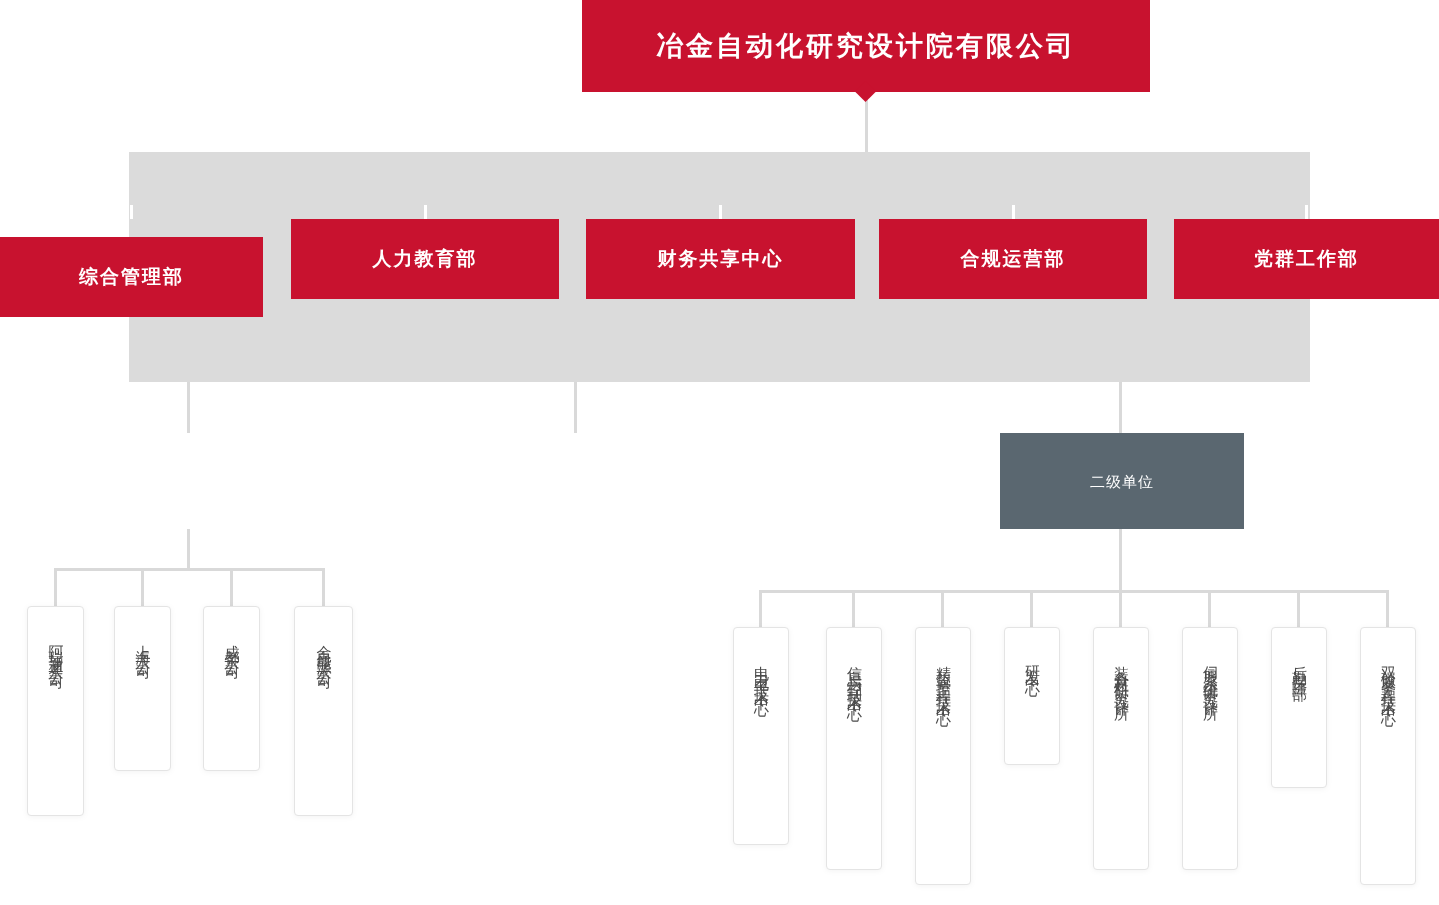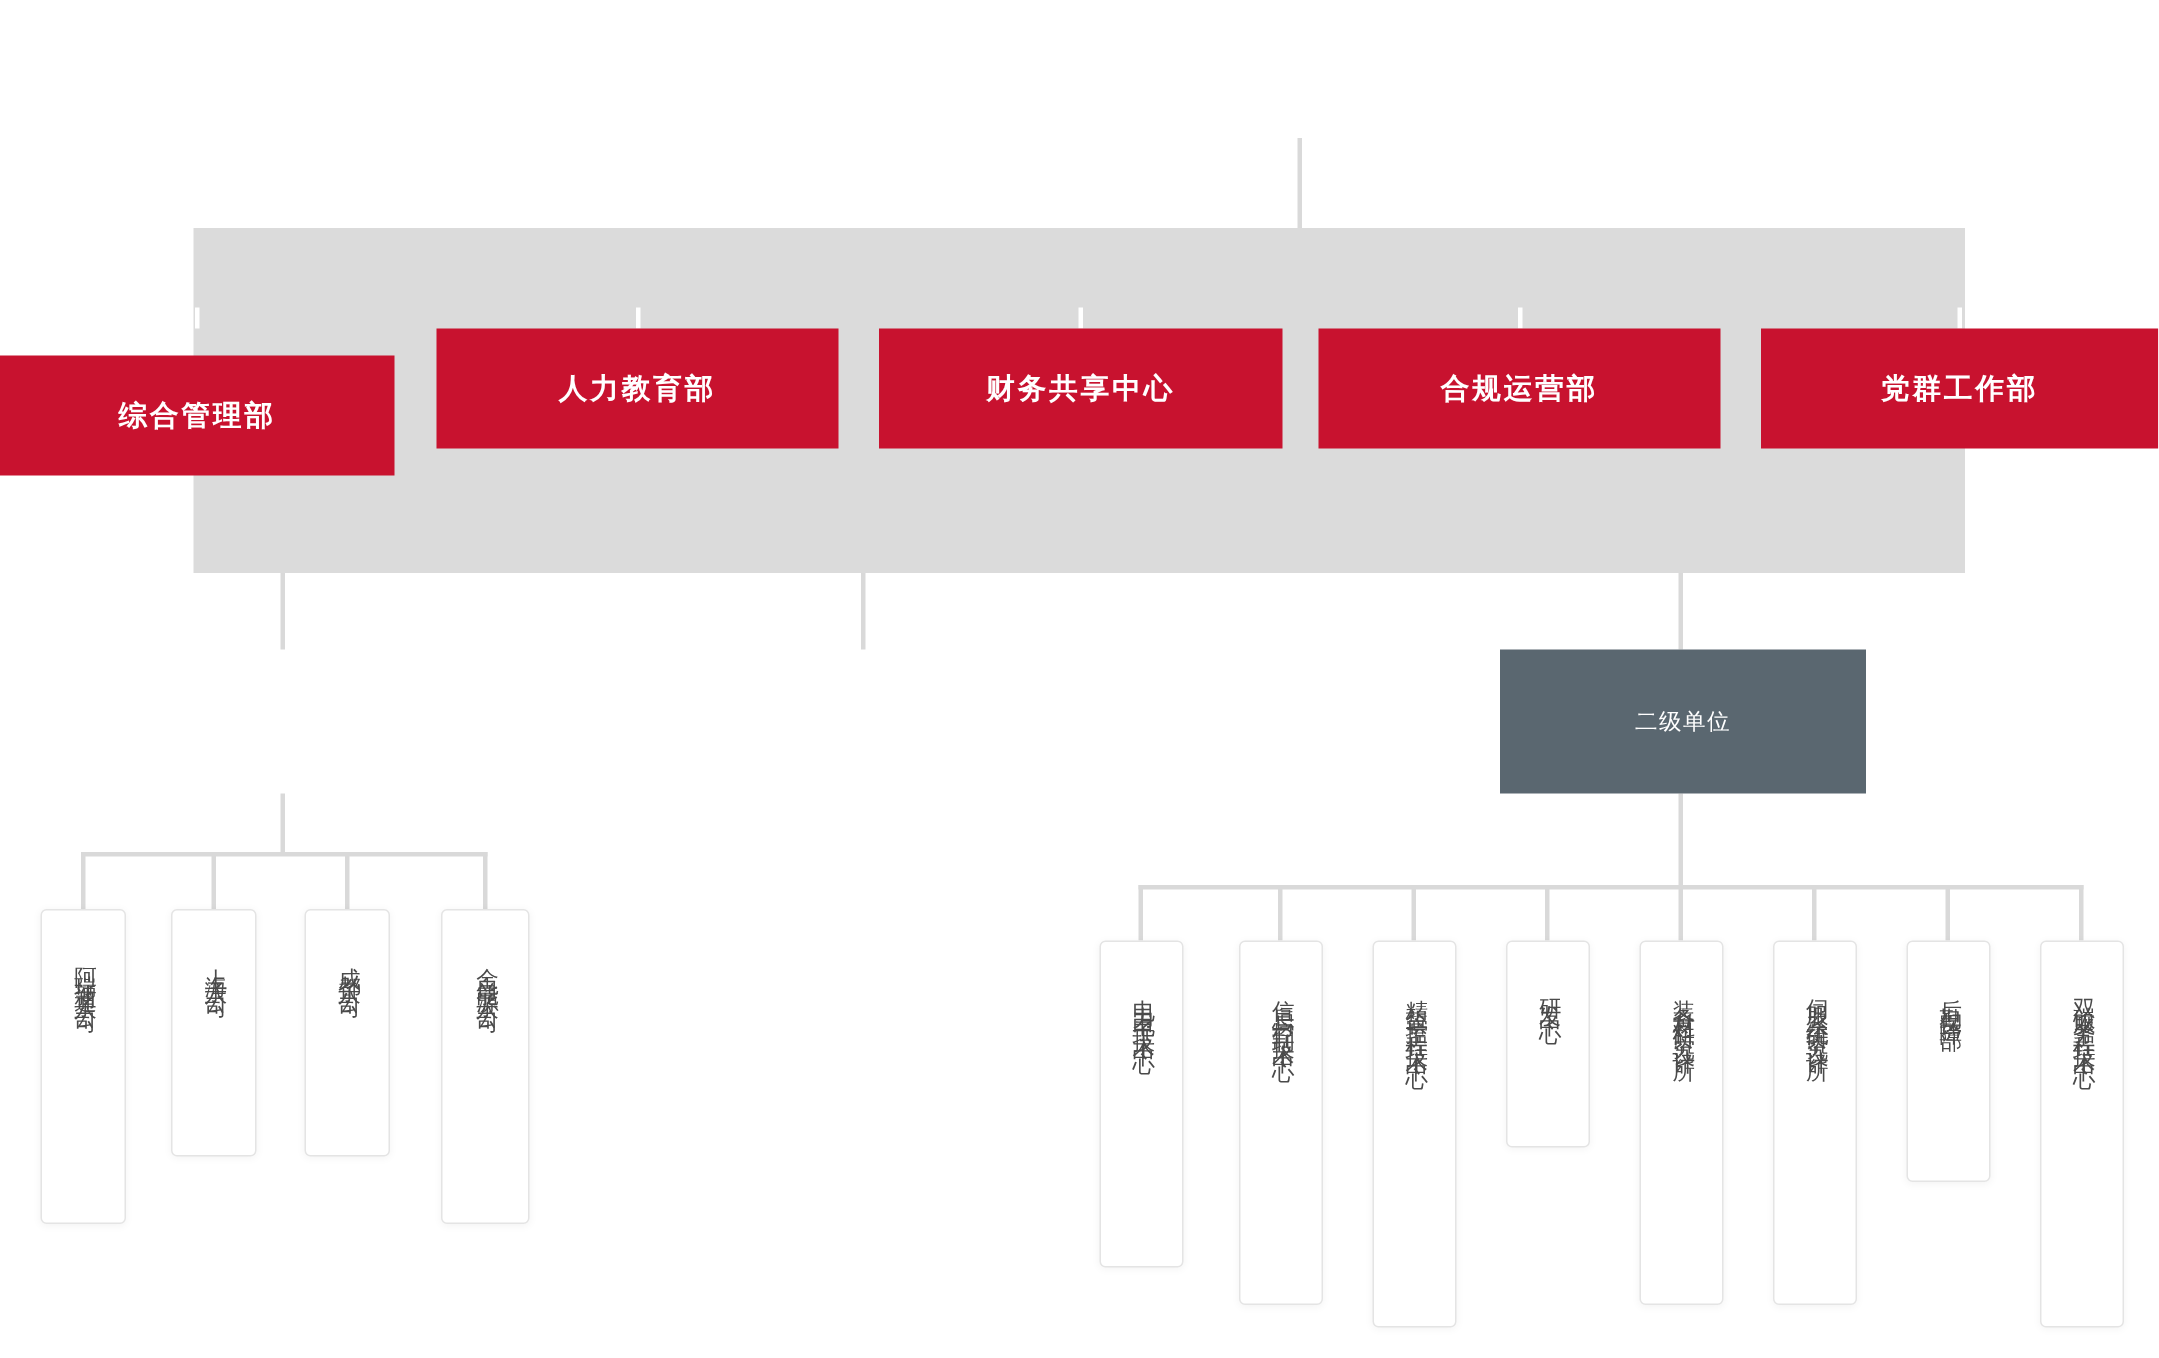--- a/index.html
+++ b/index.html
@@ -85,20 +85,24 @@
   <div class="line" style="left:865px; top:92px; width:3px; height:60px;"></div>
 
   <div class="band"></div>
 
   <div class="tick" style="left:130px;"></div>
   <div class="tick" style="left:424px;"></div>
   <div class="tick" style="left:719px;"></div>
   <div class="tick" style="left:1012px;"></div>
   <div class="tick" style="left:1305px;"></div>
 
+  <div class="root-box">
+    <span>冶金自动化研究设计院有限公司</span>
+    <div class="root-notch"></div>
+  </div>
 
   <div class="dept" style="left:0;      width:263px;margin-top:18px;">
       <span>综合管理部</span>
     </div>
   <div class="dept" style="left:291px;  width:268px;">
       <span>人力教育部</span>
     </div>
   <div class="dept" style="left:586px;  width:269px;">
       <span>财务共享中心</span>
     </div>

